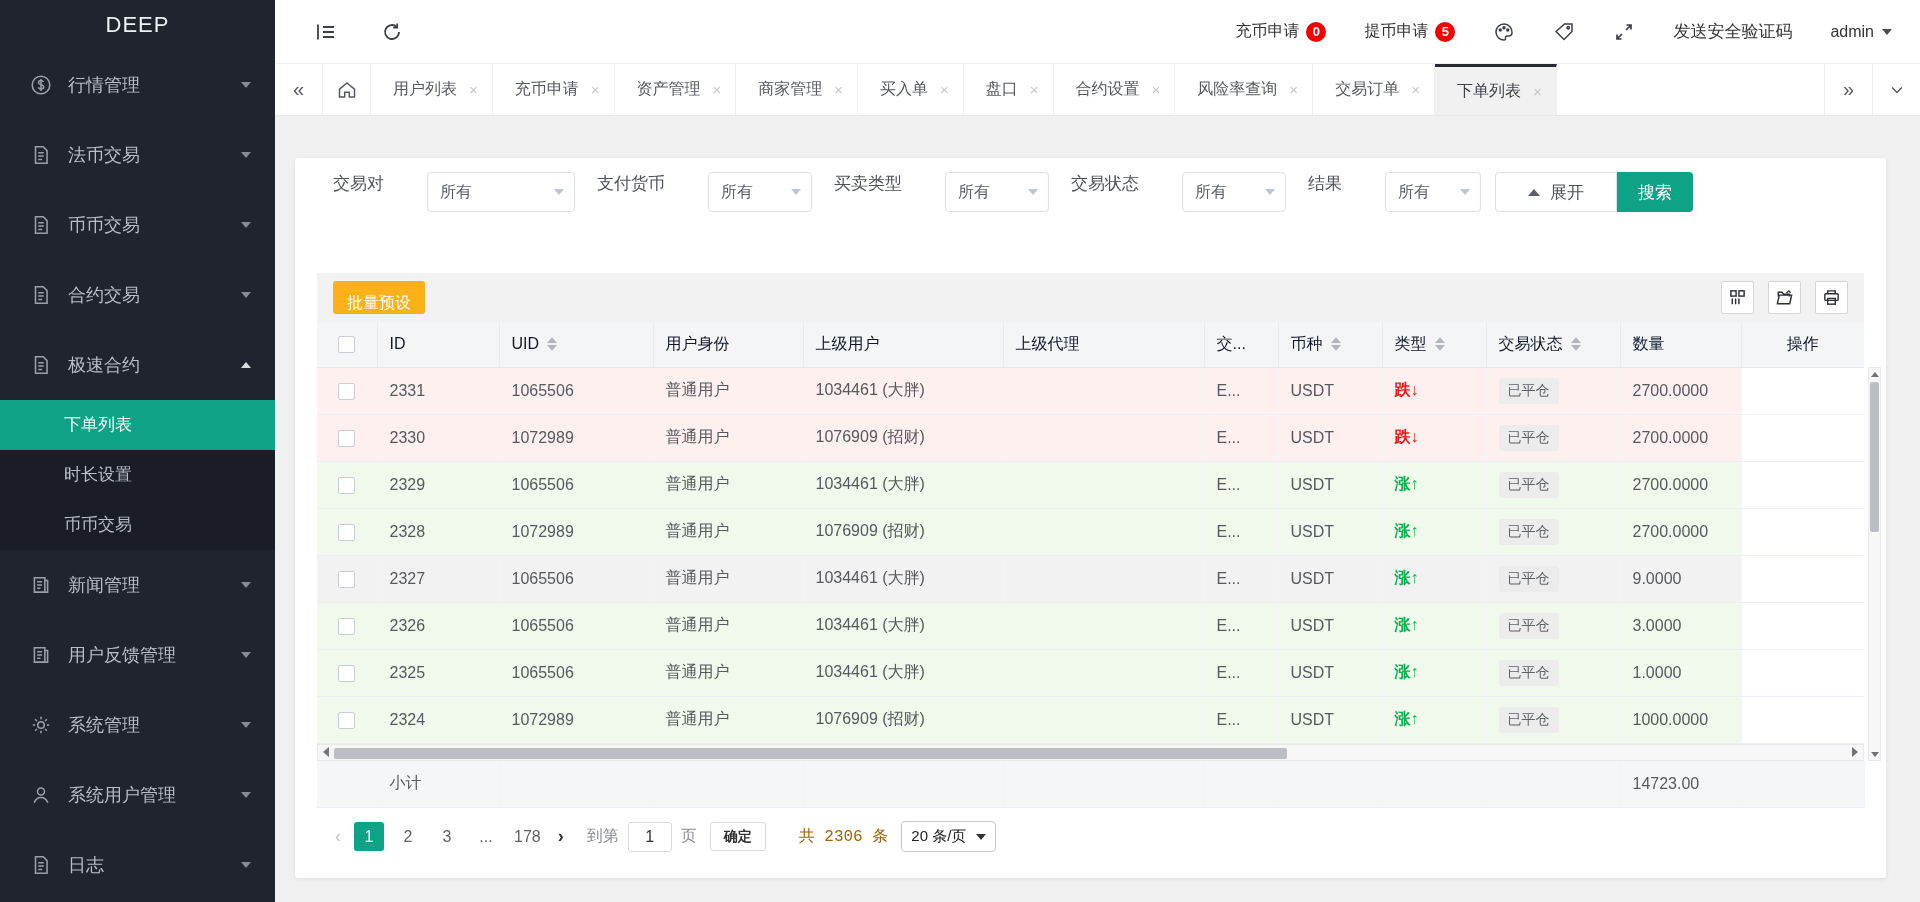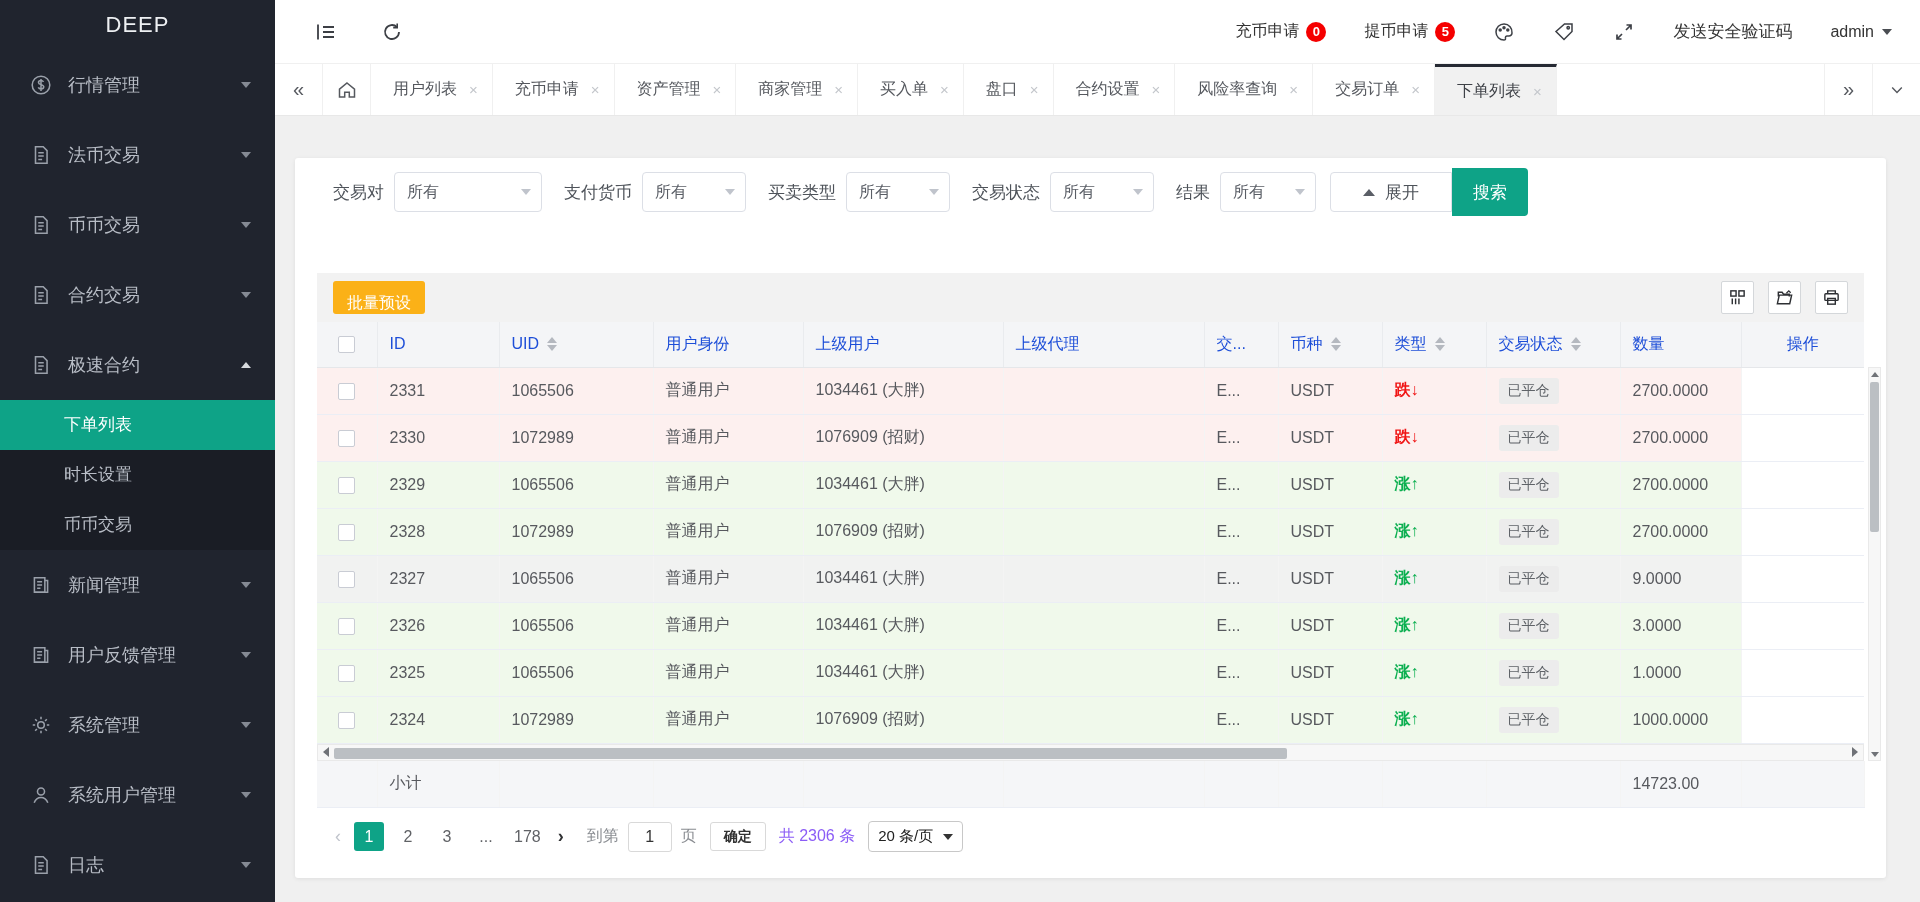--- a/index.html
+++ b/index.html
@@ -42,42 +42,42 @@
   .tab .tab-close { margin-left:12px; color:#c3c6cb; font-size:15px; }
   .tab.active { background:#f1f1f1; border-top:3px solid #262a33; color:#3e4147; }
   .tab-spacer { flex:1; }
 
   
   .content { flex:1; background:#f0f0f0; padding:42px 34px 0 20px; overflow:hidden; }
   .card { background:#fff; border-radius:3px; box-shadow:0 1px 4px rgba(0,0,0,.08); height:720px; padding:14px 22px 0 22px; position:relative; }
 
   
   .filters { display:flex; align-items:center; height:40px; margin-bottom:61px; padding-left:16px; }
-  .filter-group { display:flex; align-items:center; margin-right:22px; }
+  .filter-group { display:flex; margin-right:22px;gap:33px; }
   .filter-label { font-size:17px; color:#4e535a; margin-right:10px; white-space:nowrap; }
   .select { height:40px; border:1px solid #dcdfe6; border-radius:4px; background:#fff; display:flex; align-items:center; padding:0 10px 0 12px; cursor:pointer; }
   .select .select-value { font-size:16px; color:#5a5e66; flex:1; }
   .select .caret { width:0; height:0; border-left:5px solid transparent; border-right:5px solid transparent; border-top:6px solid #c0c4cc; margin-left:8px; }
   .w-lg { width:148px; } .w-md { width:104px; }
   .btn-expand { height:40px; width:122px; border:1px solid #dcdfe6; border-radius:4px 0 0 4px; background:#fff; display:flex; align-items:center; justify-content:center; gap:10px; font-size:17px; color:#4e535a; cursor:pointer; margin-left:14px; }
   .chev-up-ic { width:0; height:0; border-left:6px solid transparent; border-right:6px solid transparent; border-bottom:7px solid #5a5e66; }
-  .btn-search { height:48px; width:76px; border:none; border-radius:0 4px 4px 0; background:var(--accent); color:#fff; font-size:17px; cursor:pointer; font-family:inherit; }
+  .btn-search { height:40px; width:76px; border:none; border-radius:0 4px 4px 0; background:var(--accent); color:#fff; font-size:17px; cursor:pointer; font-family:inherit; }
 
   
   .table-toolbar { height:49px; background:#f2f2f2; display:flex; align-items:center; padding:0 16px; }
   .btn-batch { height:33px; padding:12px 14px; background:var(--warning); border:none; border-radius:3px; color:#fff; font-size:16px; cursor:pointer; font-family:inherit; }
   .toolbar-right { margin-left:auto; display:flex; gap:14px; }
   .icon-btn { width:33px; height:33px; background:#fff; border:1px solid #d4d7da; border-radius:2px; display:flex; align-items:center; justify-content:center; cursor:pointer; color:#2d2f33; }
   .icon-btn svg { width:19px; height:19px; display:block; }
 
   
   .table-block { position:relative; }
   table { border-collapse:collapse; table-layout:fixed; width:1547px; }
   th, td { overflow:hidden; white-space:nowrap; text-overflow:ellipsis; }
-  thead th { height:45px; background:#f4f5f7; font-size:16px; font-weight:400; color:#1d4ed8; text-align:left; padding:0 12px; border-right:1px solid #e9ebee; border-bottom:1px solid #e5e7ea; }
+  thead th { height:45px; background:#f4f5f7; font-size:16px; font-weight:400; color:#0f172a; text-align:left; padding:0 12px; border-right:1px solid #e9ebee; border-bottom:1px solid #e5e7ea; }
   thead th .th-inner { display:flex; align-items:center; gap:8px; }
   .sort { display:inline-flex; flex-direction:column; gap:2px; }
   .sort i { display:block; width:0; height:0; border-left:5px solid transparent; border-right:5px solid transparent; }
   .sort .s-up { border-bottom:6px solid #b4b8bf; }
   .sort .s-down { border-top:6px solid #b4b8bf; }
   tbody td { height:47px; font-size:16px; color:#57595e; padding:0 12px; border-right:1px solid rgba(0,0,0,.045); border-bottom:1px solid #ebeef5; background:#fff; }
   tr.tint-pink td { background:#fdf0ef; }
   tr.tint-green td { background:#f0f9eb; }
   tr.tint-gray td { background:#f1f2f1; }
   td.op-cell, th.op-col { background:#fff !important; border-right:none; box-shadow:-3px 0 5px rgba(0,0,0,.04); }
@@ -112,21 +112,21 @@
   
   .pagination { display:flex; align-items:center; margin-top:13px; padding-left:14px; gap:9px; font-size:16px; color:#606266; }
   .pg-prev { color:#c0c4cc; font-size:18px; padding:0 4px; }
   .pg-next { color:#303133; font-size:18px; padding:0 4px; cursor:pointer; font-weight:700; }
   .pg-item { min-width:30px; height:29px; line-height:29px; text-align:center; cursor:pointer; color:#606266; border-radius:3px; padding:0 4px; }
   .pg-item.active { background:var(--accent); color:#fff; }
   .pg-goto-label { margin-left:10px; color:#8a8d92; }
   .goto-input { width:44px; height:30px; border:1px solid #d9d9d9; border-radius:3px; text-align:center; font-size:16px; color:#333; font-family:inherit; }
   .pg-unit { color:#8a8d92; }
   .btn-confirm { height:29px; padding:0 13px; background:#fff; border:1px solid #d9d9d9; border-radius:3px; font-size:14px; color:#333; cursor:pointer; margin-left:4px; font-family:inherit; font-weight:700; }
-  .pg-total { margin-left:4px; color:#8b5cf6; }
+  .pg-total { margin-left:24px; color:#a16207;font-family:Liberation Mono, monospace; }
   .select-sm { height:31px; border:1px solid #c8c8c8; border-radius:4px; display:flex; align-items:center; padding:0 9px; margin-left:4px; cursor:pointer; background:#fff; }
   .select-sm span { font-size:15px; color:#222; margin-right:10px; }
   .caret-dk { width:0; height:0; border-left:5px solid transparent; border-right:5px solid transparent; border-top:6px solid #333; }
 </style>
 </head>
 <body>
 
 <div class="app">
 
   <aside class="sidebar">

